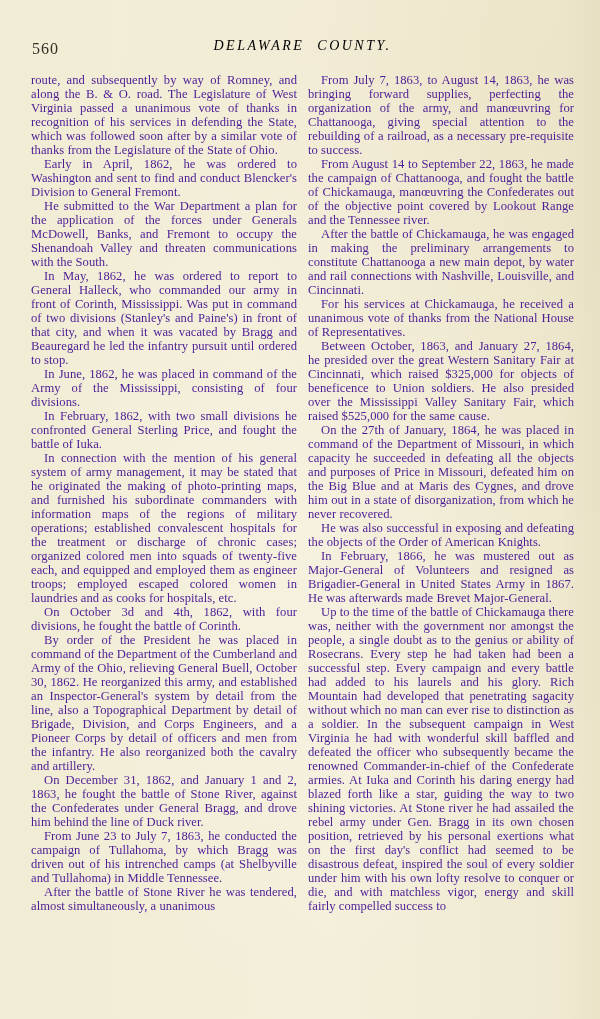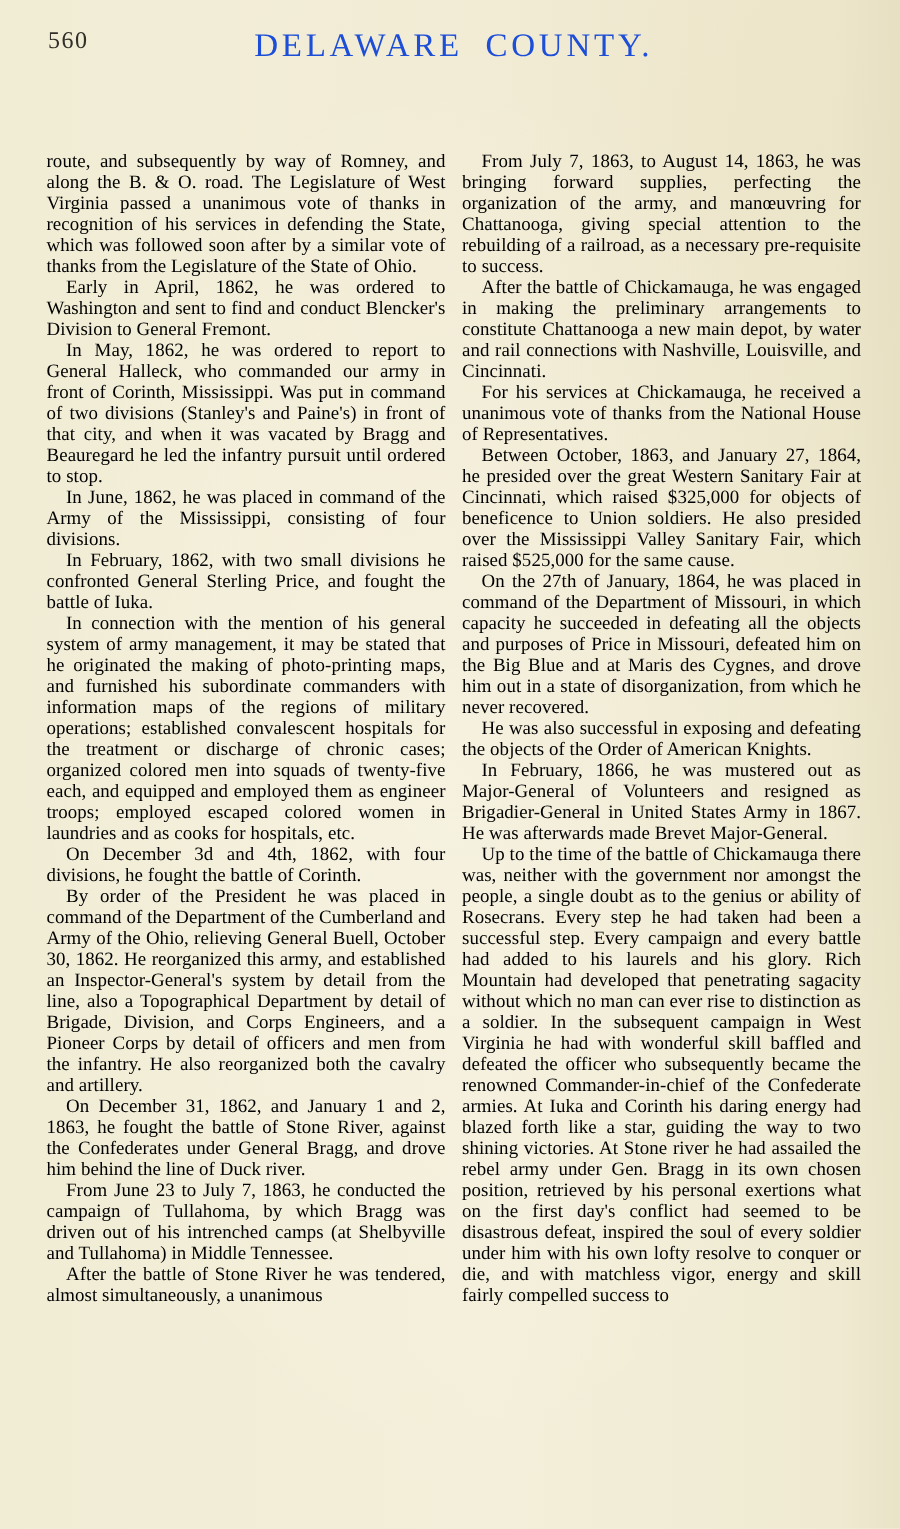--- a/index.html
+++ b/index.html
@@ -14,90 +14,92 @@
       #f2eed7;
     font-family: "Liberation Serif", "DejaVu Serif", serif;
     color: #2c2a24;
     -webkit-font-smoothing: antialiased;
   }
   .paper {
     position: relative;
     width: 600px;
     height: 1019px;
     box-sizing: border-box;
-    padding: 14px 26px 0 31px;
+    padding: 35px 26px 0 31px;
   }
   .header {
     position: relative;
     height: 30px;
     margin-bottom: 8px;
   }
   .pagenum {
     position: absolute;
     left: 1px;
     top: 5px;
     font-size: 16px;
     letter-spacing: 1px;
     color: #322f28;
   }
   .title {
     display: block;
     text-align: center;
-    font-size: 22px;
+    font-style: italic;
+    font-size: 14px;
     letter-spacing: 2.5px;
     word-spacing: 7px;
-    color: #1d4ed8;
+    color: #000000;
     padding-top: 3px;
   }
   .columns {
     display: flex;
     gap: 11px;
     align-items: flex-start;
   }
   .col {
     width: 266px;
     flex: 0 0 266px;
     font-size: 12.6px;
     line-height: 14px;
     text-align: justify;
     text-justify: inter-word;
-    color: #000000;
+    color: #4c1d95;
     letter-spacing: 0.05px;
-    margin-top: 48px;
   }
   .para {
     margin: 0;
     text-indent: 13px;
   }
   .para.noindent { text-indent: 0; }
 </style>
 </head>
 <body>
 
 <div class="paper">
   <div class="header">
     <span class="pagenum">560</span>
     <span class="title">DELAWARE COUNTY.</span>
   </div>
   <div class="columns">
     <div class="col">
         <p class="para noindent">route, and subsequently by way of Romney, and along the B. &amp; O. road.  The Legislature of West Virginia passed a unanimous vote of thanks in recognition of his services in defending the State, which was followed soon after by a similar vote of thanks from the Legislature of the State of Ohio.</p>
         <p class="para">Early in April, 1862, he was ordered to Washington and sent to find and conduct Blencker's Division to General Fremont.</p>
+        <p class="para">He submitted to the War Department a plan for the application of the forces under Generals McDowell, Banks, and Fremont to occupy the Shenandoah Valley and threaten communications with the South.</p>
         <p class="para">In May, 1862, he was ordered to report to General Halleck, who commanded our army in front of Corinth, Mississippi.  Was put in command of two divisions (Stanley's and Paine's) in front of that city, and when it was vacated by Bragg and Beauregard he led the infantry pursuit until ordered to stop.</p>
         <p class="para">In June, 1862, he was placed in command of the Army of the Mississippi, consisting of four divisions.</p>
         <p class="para">In February, 1862, with two small divisions he confronted General Sterling Price, and fought the battle of Iuka.</p>
         <p class="para">In connection with the mention of his general system of army management, it may be stated that he originated the making of photo-printing maps, and furnished his subordinate commanders with information maps of the regions of military operations; established convalescent hospitals for the treatment or discharge of chronic cases; organized colored men into squads of twenty-five each, and equipped and employed them as engineer troops; employed escaped colored women in laundries and as cooks for hospitals, etc.</p>
-        <p class="para">On December 3d and 4th, 1862, with four divisions, he fought the battle of Corinth.</p>
+        <p class="para">On October 3d and 4th, 1862, with four divisions, he fought the battle of Corinth.</p>
         <p class="para">By order of the President he was placed in command of the Department of the Cumberland and Army of the Ohio, relieving General Buell, October 30, 1862.  He reorganized this army, and established an Inspector-General's system by detail from the line, also a Topographical Department by detail of Brigade, Division, and Corps Engineers, and a Pioneer Corps by detail of officers and men from the infantry.  He also reorganized both the cavalry and artillery.</p>
         <p class="para">On December 31, 1862, and January 1 and 2, 1863, he fought the battle of Stone River, against the Confederates under General Bragg, and drove him behind the line of Duck river.</p>
         <p class="para">From June 23 to July 7, 1863, he conducted the campaign of Tullahoma, by which Bragg was driven out of his intrenched camps (at Shelbyville and Tullahoma) in Middle Tennessee.</p>
         <p class="para">After the battle of Stone River he was tendered, almost simultaneously, a unanimous</p>
       </div>
     <div class="col">
         <p class="para">From July 7, 1863, to August 14, 1863, he was bringing forward supplies, perfecting the organization of the army, and manœuvring for Chattanooga, giving special attention to the rebuilding of a railroad, as a necessary pre-requisite to success.</p>
+        <p class="para">From August 14 to September 22, 1863, he made the campaign of Chattanooga, and fought the battle of Chickamauga, manœuvring the Confederates out of the objective point covered by Lookout Range and the Tennessee river.</p>
         <p class="para">After the battle of Chickamauga, he was engaged in making the preliminary arrangements to constitute Chattanooga a new main depot, by water and rail connections with Nashville, Louisville, and Cincinnati.</p>
         <p class="para">For his services at Chickamauga, he received a unanimous vote of thanks from the National House of Representatives.</p>
         <p class="para">Between October, 1863, and January 27, 1864, he presided over the great Western Sanitary Fair at Cincinnati, which raised $325,000 for objects of beneficence to Union soldiers.  He also presided over the Mississippi Valley Sanitary Fair, which raised $525,000 for the same cause.</p>
         <p class="para">On the 27th of January, 1864, he was placed in command of the Department of Missouri, in which capacity he succeeded in defeating all the objects and purposes of Price in Missouri, defeated him on the Big Blue and at Maris des Cygnes, and drove him out in a state of disorganization, from which he never recovered.</p>
         <p class="para">He was also successful in exposing and defeating the objects of the Order of American Knights.</p>
         <p class="para">In February, 1866, he was mustered out as Major-General of Volunteers and resigned as Brigadier-General in United States Army in 1867.  He was afterwards made Brevet Major-General.</p>
         <p class="para">Up to the time of the battle of Chickamauga there was, neither with the government nor amongst the people, a single doubt as to the genius or ability of Rosecrans.  Every step he had taken had been a successful step.  Every campaign and every battle had added to his laurels and his glory.  Rich Mountain had developed that penetrating sagacity without which no man can ever rise to distinction as a soldier.  In the subsequent campaign in West Virginia he had with wonderful skill baffled and defeated the officer who subsequently became the renowned Commander-in-chief of the Confederate armies.  At Iuka and Corinth his daring energy had blazed forth like a star, guiding the way to two shining victories.  At Stone river he had assailed the rebel army under Gen. Bragg in its own chosen position, retrieved by his personal exertions what on the first day's conflict had seemed to be disastrous defeat, inspired the soul of every soldier under him with his own lofty resolve to conquer or die, and with matchless vigor, energy and skill fairly compelled success to</p>
       </div>
   </div>
 </div>

